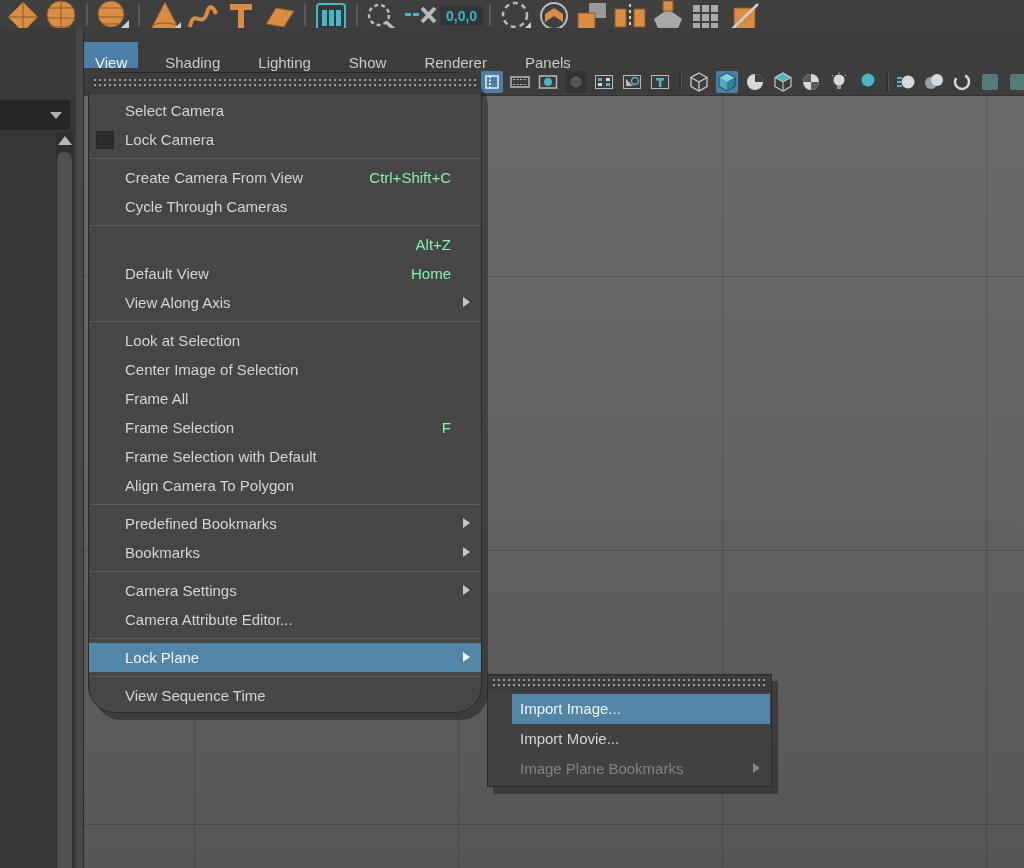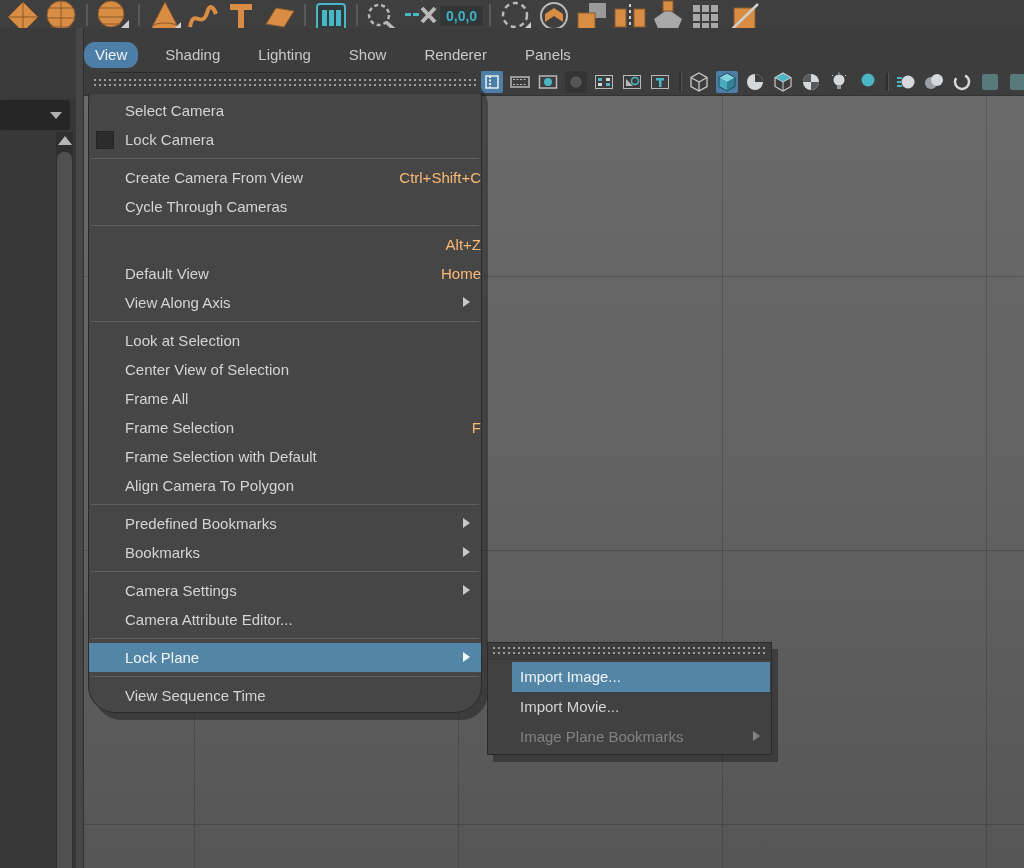--- a/index.html
+++ b/index.html
@@ -27,21 +27,21 @@
         border-left:7px solid transparent;border-right:7px solid transparent;
         border-bottom:9px solid #b8b8b8;}
   #scroll-thumb{position:absolute;left:57px;top:124px;width:15px;bottom:0;background:#505050;
         border-radius:7px 7px 0 0;}
   #panel-edge{position:absolute;left:76px;top:28px;width:8px;height:840px;background:#474747;
         border-right:1px solid #2e2e2e;box-sizing:border-box;}
   
   #panel-head{position:absolute;left:84px;top:28px;width:940px;height:68px;background:#3d3d3d;
         border-bottom:1px solid #323232;box-sizing:border-box;}
   #panel-menubar{position:absolute;left:0;top:14px;height:26px;display:flex;align-items:stretch;}
-  .pm-item{padding:0 11px;line-height:26px;font-size:15px;color:#c9c9c9;margin-right:16px;cursor:default;border-radius:11px;}
+  .pm-item{padding:8px 11px;line-height:26px;font-size:15px;color:#c9c9c9;margin-right:16px;cursor:default;}
   .pm-item.active{background:#4d7ea7;color:#eef4f8;}
   #panel-toolbar{position:absolute;left:397px;top:42px;height:24px;display:flex;align-items:center;}
   .vicon{width:22px;height:22px;margin-right:6px;border-radius:2px;display:flex;align-items:center;
          justify-content:center;flex:0 0 auto;}
   .vicon.active{background:#4d7ea7;}
   .vicon.pressed{background:#343434;}
   .vsep{width:2px;height:18px;background:#2f2f2f;border-right:1px solid #555;margin:0 6px 0 2px;flex:0 0 auto;}
   
   #viewport{position:absolute;left:84px;top:96px;width:940px;height:772px;
         background:linear-gradient(180deg,#6a6a6a 0%,#636363 45%,#565656 100%);}
@@ -54,21 +54,21 @@
   .tearoff{position:relative;height:20px;background:#3c3c3c;border-bottom:1px solid #383838;}
   .tearoff .dots{position:absolute;left:5px;right:5px;height:2px;
         background-image:repeating-linear-gradient(90deg,#9d9d9d 0 2px,transparent 2px 5px);}
   .tearoff .dots.r1{top:6px;} .tearoff .dots.r2{top:11px;}
   .menu-body{padding:2px 0;}
   .mi{position:relative;height:29px;line-height:29px;font-size:15px;color:#d4d4d4;
       display:flex;align-items:center;cursor:default;}
   #view-menu .mi{padding-left:36px;}
   .mi .lbl{white-space:nowrap;position:relative;z-index:2;}
   .mi .sp{flex:1;}
-  .mi .sc{color:#fdba74;white-space:nowrap;position:relative;z-index:2;}
+  .mi .sc{margin-right:30px;color:#86efac;white-space:nowrap;position:relative;z-index:2;}
   .mi .arrow{position:absolute;right:11px;top:9px;width:0;height:0;z-index:2;
       border-top:5.5px solid transparent;border-bottom:5.5px solid transparent;
       border-left:7px solid #c8c8c8;}
   .mi.hl{background:#5285a6;color:#f2f6f9;}
   .mi.hl .arrow{border-left-color:#f2f6f9;}
   .mi.disabled{color:#828282;}
   .mi.disabled .arrow{border-left-color:#828282;}
   .msep{height:1px;background:#5e5e5e;margin:4px 2px;}
   .mi .chk{position:absolute;left:7px;top:6px;width:16px;height:16px;background:#2c2c2c;
       border:1px solid #242424;z-index:2;}
@@ -406,21 +406,21 @@
           <span class="lbl">View Along Axis</span>
           <span class="sp"></span>
           <span class="arrow"></span>
         </div>
         <div class="msep"></div>
         <div class="mi">
           <span class="lbl">Look at Selection</span>
           <span class="sp"></span>
         </div>
         <div class="mi">
-          <span class="lbl">Center View of Selection</span>
+          <span class="lbl">Center Image of Selection</span>
           <span class="sp"></span>
         </div>
         <div class="mi">
           <span class="lbl">Frame All</span>
           <span class="sp"></span>
         </div>
         <div class="mi">
           <span class="lbl">Frame Selection</span>
           <span class="sp"></span>
           <span class="sc">F</span>
@@ -461,21 +461,21 @@
           <span class="arrow"></span>
         </div>
         <div class="msep"></div>
         <div class="mi">
           <span class="lbl">View Sequence Time</span>
           <span class="sp"></span>
         </div>
       </div>
   </div>
 
-  <div id="ip-submenu" class="menu" style="left:487px;top:642px;width:285px;">
+  <div id="ip-submenu" class="menu" style="left:487px;top:674px;width:285px;">
     <div class="tearoff">
       <div class="dots r1"></div>
         <div class="dots r2"></div>
     </div>
     <div class="menu-body">
         <div class="mi hl">
           <div class="hlbar"></div>
           <span class="lbl">Import Image...</span>
           <span class="sp"></span>
         </div>

